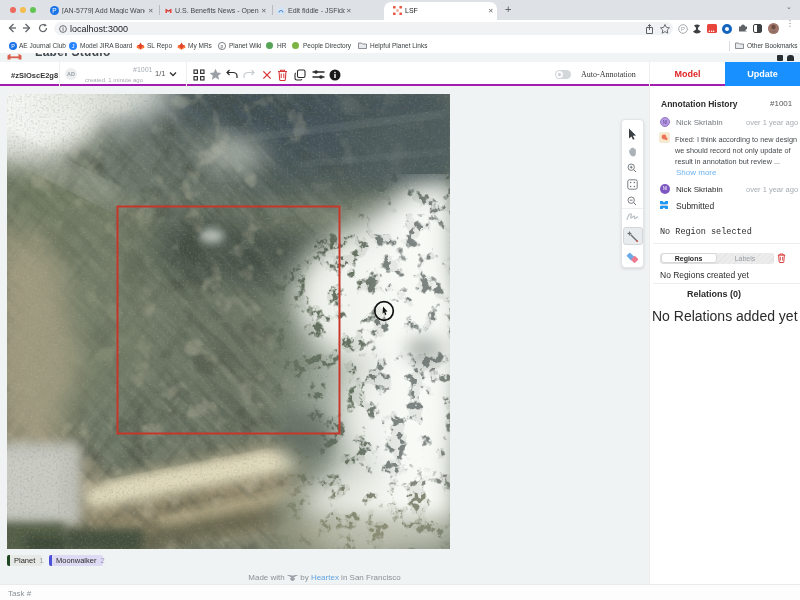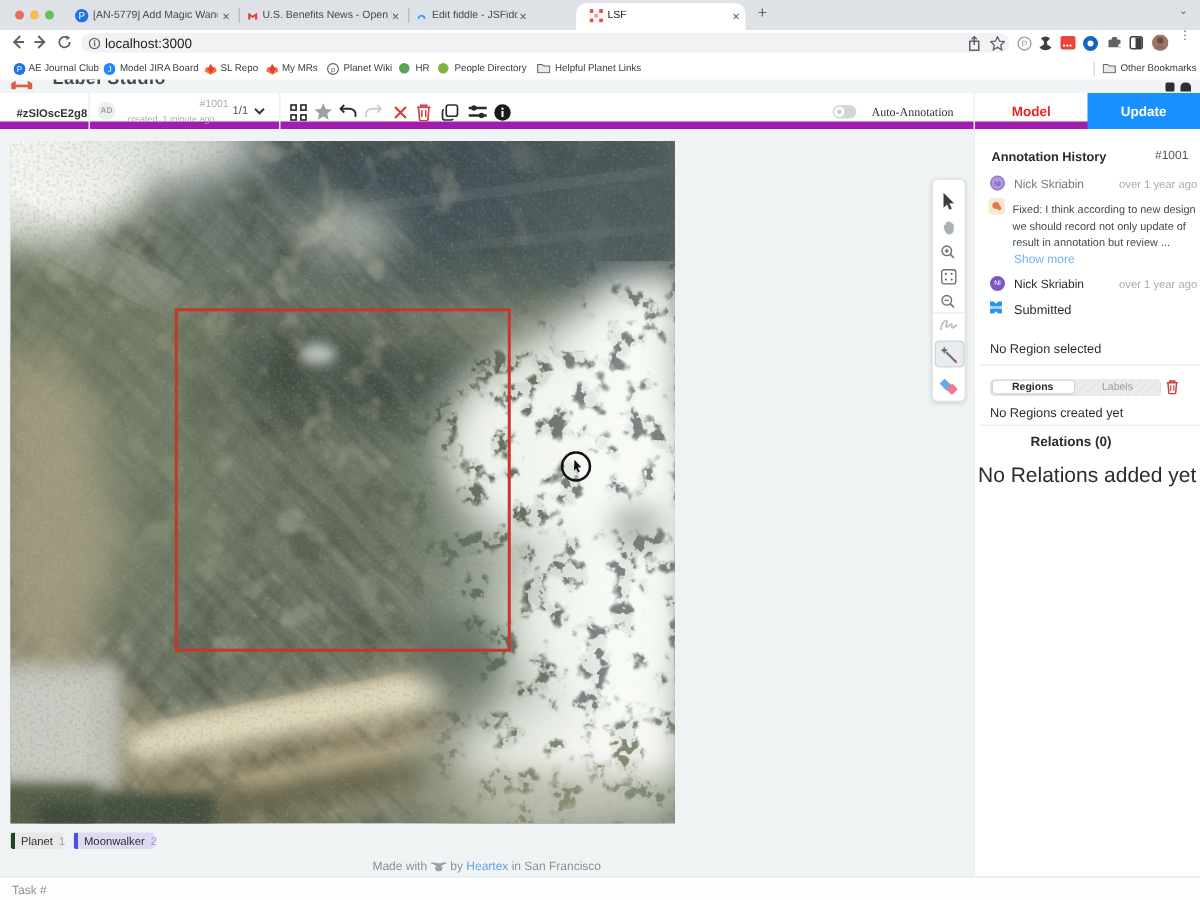--- a/index.html
+++ b/index.html
@@ -18,21 +18,21 @@
 #navbar { position:absolute; left:0; top:20px; width:800px; height:17px; background:#fff; }
 #urlpill { position:absolute; left:54px; top:22px; width:619px; height:13px; background:#f0f2f4; border-radius:7px; }
 #bookbar { position:absolute; left:0; top:37px; width:800px; height:16px; background:#fff; }
 .bk { position:absolute; top:42px; font-size:6.5px; color:#3c4043; white-space:nowrap; }
 .bkic { position:absolute; top:41.5px; width:7px; height:7px; border-radius:50%; }
 
 
 #appstrip { position:absolute; left:0; top:53px; width:800px; height:9px; background:#f1f4f5; overflow:hidden; }
 
 
-#lsbar { position:absolute; left:0; top:62px; width:800px; height:24px; background:#fff; border-bottom:5px solid #a21caf; }
+#lsbar { position:absolute; left:0; top:62px; width:800px; height:24px; background:#fff; border-bottom:2px solid #a21caf; }
 #lsbar .sep { position:absolute; top:0; width:1px; height:24px; background:#eceef0; }
 #taskid { position:absolute; left:11px; top:8.5px; font-size:7.5px; font-weight:bold; color:#333; }
 #adcircle { position:absolute; left:65px; top:68px; width:12px; height:12px; border-radius:50%; background:#eceef0; color:#9aa1a8; font-size:5.5px; font-weight:bold; text-align:center; line-height:12px; }
 #skipbtn { position:absolute; left:650px; top:62px; width:75px; height:24px; color:#e02626; font-size:9px; font-weight:bold; text-align:center; line-height:24px; }
 #updbtn { position:absolute; left:725px; top:62px; width:75px; height:24px; background:#1890ff; color:#fff; font-size:9px; font-weight:bold; text-align:center; line-height:24px; }
 
 
 #mainbg { position:absolute; left:0; top:86px; width:649px; height:498px; background:#f0f3f4; }
 #sidebar { position:absolute; left:649px; top:86px; width:151px; height:498px; background:#fff; border-left:1px solid #ececec; font-size:8px; color:#333; }
 #imgwrap { position:absolute; left:7px; top:94px; width:443px; height:455px; }
@@ -514,21 +514,21 @@
 <div class="abs" style="left:676px;top:167.5px;font-size:8px;color:#6fb3f0;">Show more</div>
 <div class="abs" style="left:660px;top:184px;width:10px;height:10px;border-radius:50%;background:#7e57c2;color:#fff;font-size:4.5px;text-align:center;line-height:10px;">NI</div>
 <div class="abs" style="left:676px;top:185px;font-size:8px;color:#2b2b2b;">Nick Skriabin</div>
 <div class="abs" style="left:746px;top:185px;font-size:7.5px;color:#a6acb2;">over 1 year ago</div>
 <svg class="abs" style="left:660px;top:200.5px;" width="8" height="8" viewBox="0 0 10 10">
       <path d="M0 0 L10 10 M10 0 L0 10" stroke="#2196f3" stroke-width="4.4"></path>
       <rect x="0" y="4.2" width="10" height="1.6" fill="#fff"></rect>
       <rect x="0" y="4.4" width="10" height="1.2" fill="#b9cede"></rect>
     </svg>
 <div class="abs" style="left:676px;top:201px;font-size:8.5px;color:#2b2b2b;">Submitted</div>
-<div class="abs" style="left:660px;top:227px;font-size:8.5px;color:#2b2b2b;">No Region selected</div>
+<div class="abs" style="left:660px;top:227px;font-size:8.5px;color:#2b2b2b;font-family:Liberation Mono, monospace;">No Region selected</div>
 <div class="abs" style="left:653px;top:243px;width:147px;height:1px;background:#eceef0;"></div>
 <div class="abs" style="left:660px;top:252.5px;width:114px;height:11px;background:#ececec;border:1px solid #e0e0e0;border-radius:3px;"></div>
 <div class="abs" style="left:660.5px;top:253px;width:56px;height:10px;background:#fff;border:1px solid #d8d8d8;border-radius:3px;font-size:7px;font-weight:bold;color:#2b2b2b;text-align:center;line-height:10px;">Regions</div>
 <div class="abs" style="left:717px;top:253px;width:56px;font-size:7px;color:#9aa0a6;text-align:center;line-height:11px;background:repeating-linear-gradient(135deg,#ececec 0 3px,#e5e5e5 3px 4px);">Labels</div>
 <svg class="abs" style="left:777px;top:253px;" width="9" height="10" viewBox="0 0 11 12">
       <path d="M1 2.5 h9 M3.5 2.5 V1.2 h4 v1.3 M2 2.5 l0.7 8.3 a0.8 0.8 0 0 0 0.8 0.7 h4 a0.8 0.8 0 0 0 0.8 -0.7 L9 2.5" stroke="#d93838" stroke-width="1.2" fill="none"></path>
       <path d="M4.2 4.5 v4.5 M6.8 4.5 v4.5" stroke="#d93838" stroke-width="1"></path>
     </svg>
 <div class="abs" style="left:660px;top:270px;font-size:8.5px;color:#2b2b2b;">No Regions created yet</div>
 <div class="abs" style="left:653px;top:283px;width:147px;height:1px;background:#eceef0;"></div>

